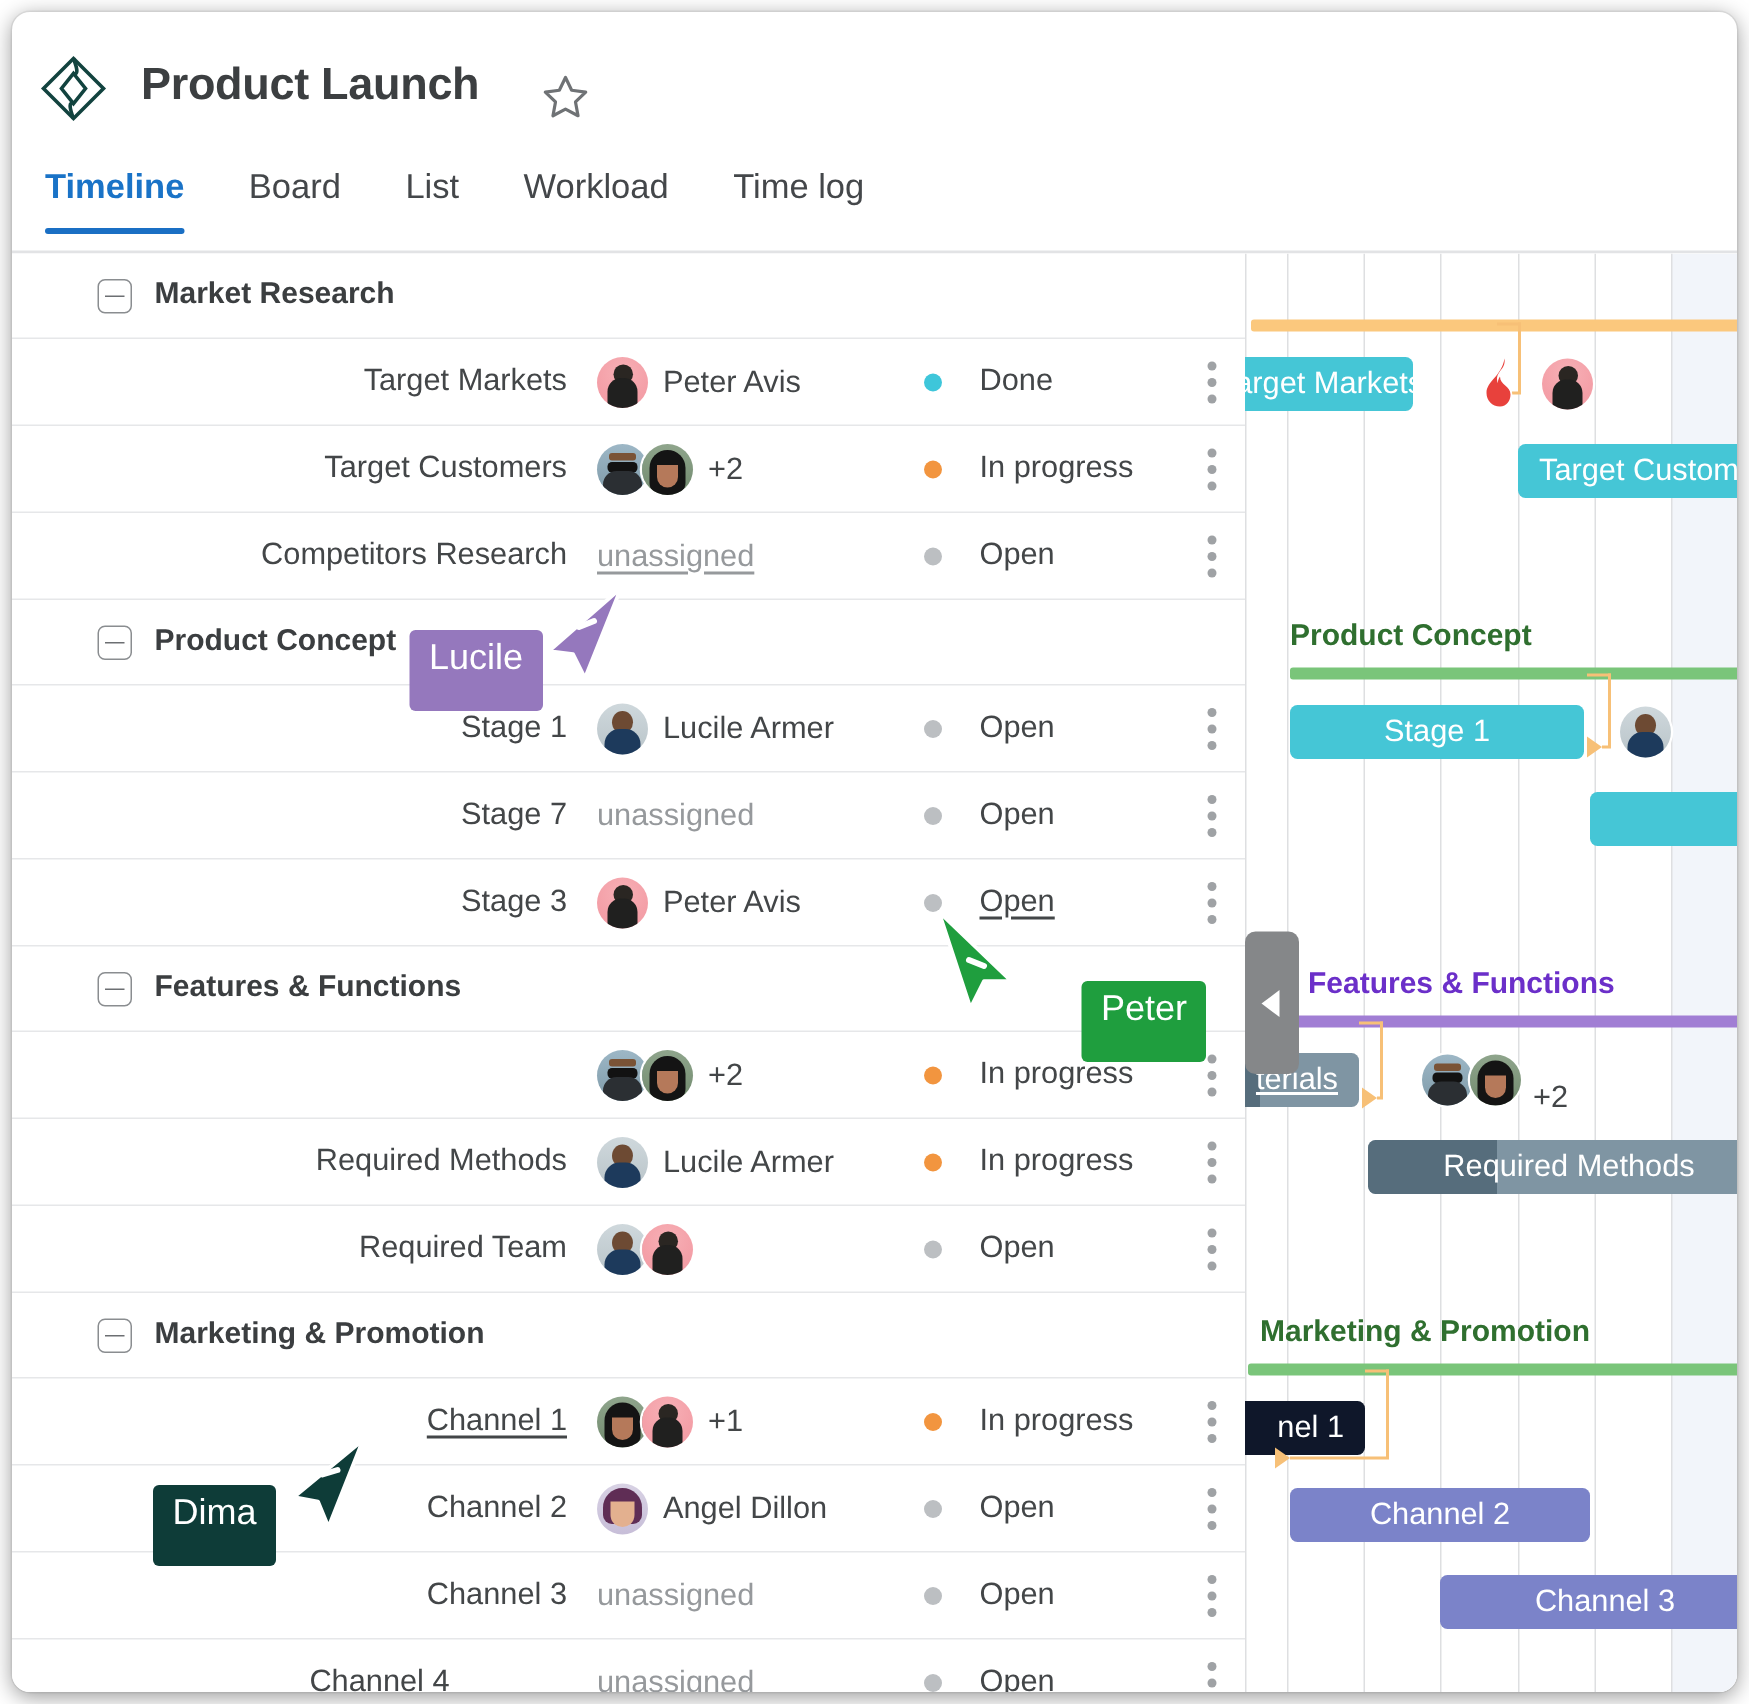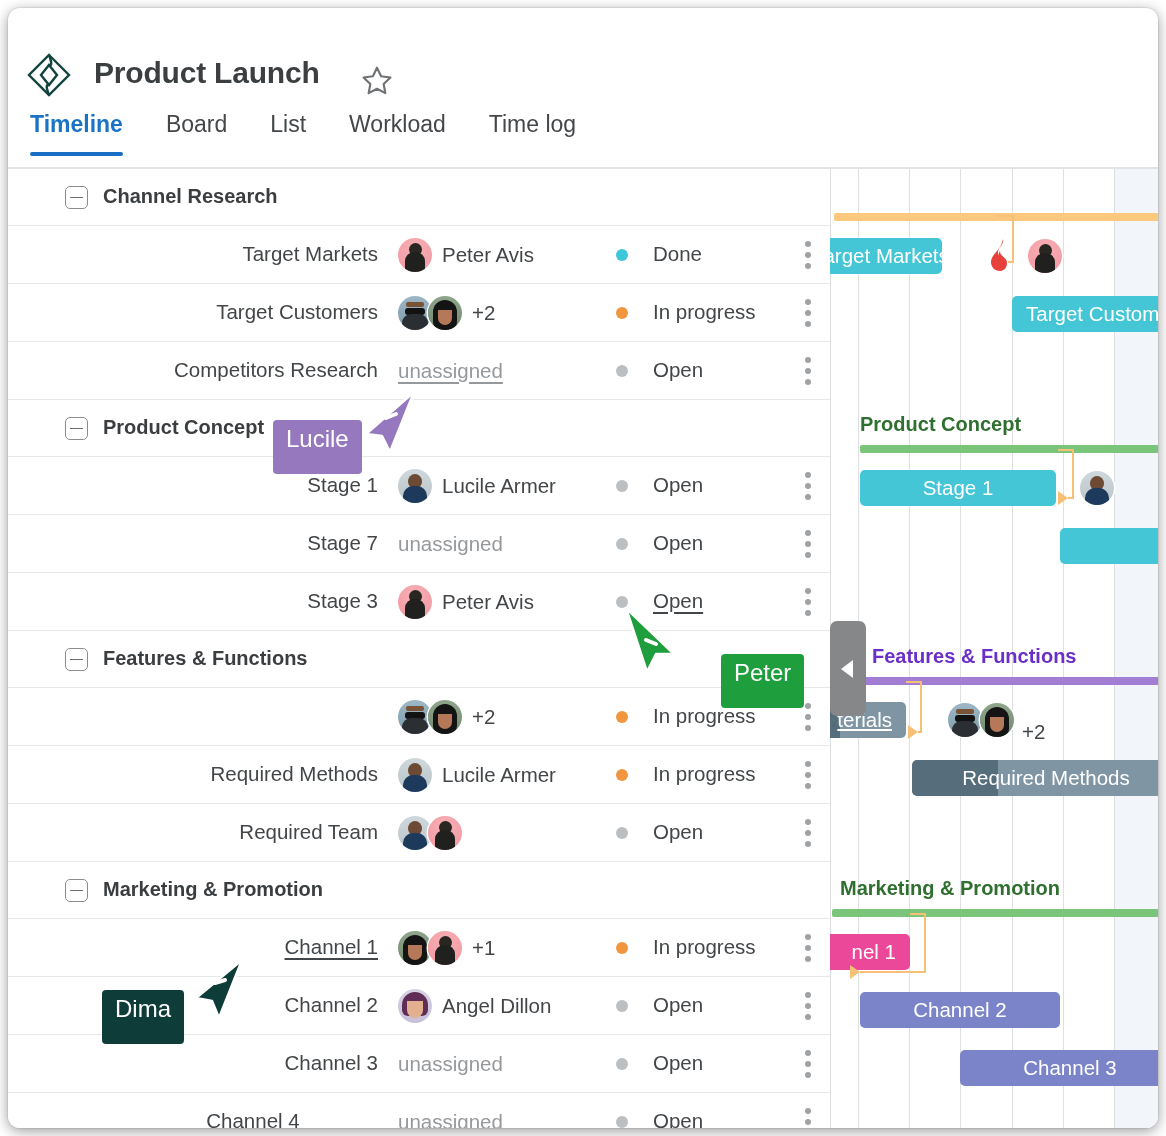--- a/index.html
+++ b/index.html
@@ -9,21 +9,21 @@
     -webkit-font-smoothing:antialiased;
   }
   #app{
     position:absolute;left:8px;top:8px;width:1150px;height:1120px;
     background:#fff;border-radius:12px;overflow:hidden;
     box-shadow:0 3px 14px rgba(0,0,0,.40), 0 0 0 1px rgba(0,0,0,.06);
   }
   .inner{position:relative;width:100%;height:100%;overflow:hidden;}
 
   
-  .hdr{position:absolute;left:0;top:16px;width:100%;height:90px;}
+  .hdr{position:absolute;left:0;top:0;width:100%;height:90px;}
   .logo{position:absolute;left:18px;top:28px;width:46px;height:46px;}
   .title{position:absolute;left:86px;top:32px;font-size:30px;font-weight:bold;color:#3c3f41;letter-spacing:-.2px;}
   .star{position:absolute;left:352px;top:40px;width:34px;height:34px;cursor:pointer;}
 
   
   .tabs{position:absolute;left:22px;top:103px;height:58px;}
   .tab{position:relative;float:left;font-size:23px;color:#44474a;margin-right:43px;cursor:pointer;padding-bottom:18px;white-space:nowrap;}
   .tab.active{color:#1a73c7;font-weight:bold;}
   .tab.active .ul{position:absolute;left:0;right:0;bottom:0;height:4px;background:#1a6fc4;border-radius:2px;}
   .tabline{position:absolute;left:0;top:159px;width:100%;height:2px;background:#e2e3e5;}
@@ -126,21 +126,21 @@
         <div class="tab"><span>Board</span></div>
         <div class="tab"><span>List</span></div>
         <div class="tab"><span>Workload</span></div>
         <div class="tab"><span>Time log</span></div>
       </div>
   <div class="tabline"></div>
 
   <div class="table" id="table">
         <div class="row group">
           <div class="grp-toggle"></div>
-          <div class="grp-name">Channel Research</div>
+          <div class="grp-name">Market Research</div>
         </div>
         <div class="row">
           <div class="task-name" style="left: 120px; width: 250px; text-align: right; white-space: nowrap; overflow: visible;">Target Markets</div>
           <div class="assignee">
             <div class="av f-peter" style="left: 0px;"></div>
             <div class="aname">Peter Avis</div>
           </div>
           <div class="statdot" style="background: rgb(62, 198, 218);"></div>
           <div class="stat">Done</div>
           <div class="kebab">
@@ -383,21 +383,21 @@
           <span>Required Methods</span>
         </div>
         <div class="dep">
           <div class="seg" style="left: 76px; top: 512px; width: 16px; height: 2px;"></div>
           <div class="seg" style="left: 90px; top: 512px; width: 2px; height: 52px;"></div>
           <div class="seg" style="left: 88px; top: 562px; width: 2px; height: 2px;"></div>
           <div class="arw" style="left: 78px; top: 556px;"></div>
         </div>
         <div class="ghdr" style="left: 10px; top: 708px; color: rgb(47, 111, 47);">Marketing &amp; Promotion</div>
         <div class="gsum" style="left: 2px; width: 346px; top: 740px; background: rgb(122, 197, 122);"></div>
-        <div class="gbar" style="left: -34px; width: 114px; top: 765px; margin-top: 0px; background: #ec4899; justify-content: flex-end;">
+        <div class="gbar" style="left: -34px; width: 114px; top: 765px; margin-top: 0px; background: #0f172a; justify-content: flex-end;">
           <span>nel 1</span>
         </div>
         <div class="gbar" style="left: 30px; width: 200px; top: 823px; margin-top: 0px; background: rgb(123, 131, 201);">
           <span>Channel 2</span>
         </div>
         <div class="gbar" style="left: 130px; width: 220px; top: 881px; margin-top: 0px; background: rgb(123, 131, 201);">
           <span>Channel 3</span>
         </div>
         <div class="dep">
           <div class="seg" style="left: 80px; top: 744px; width: 16px; height: 2px;"></div>

